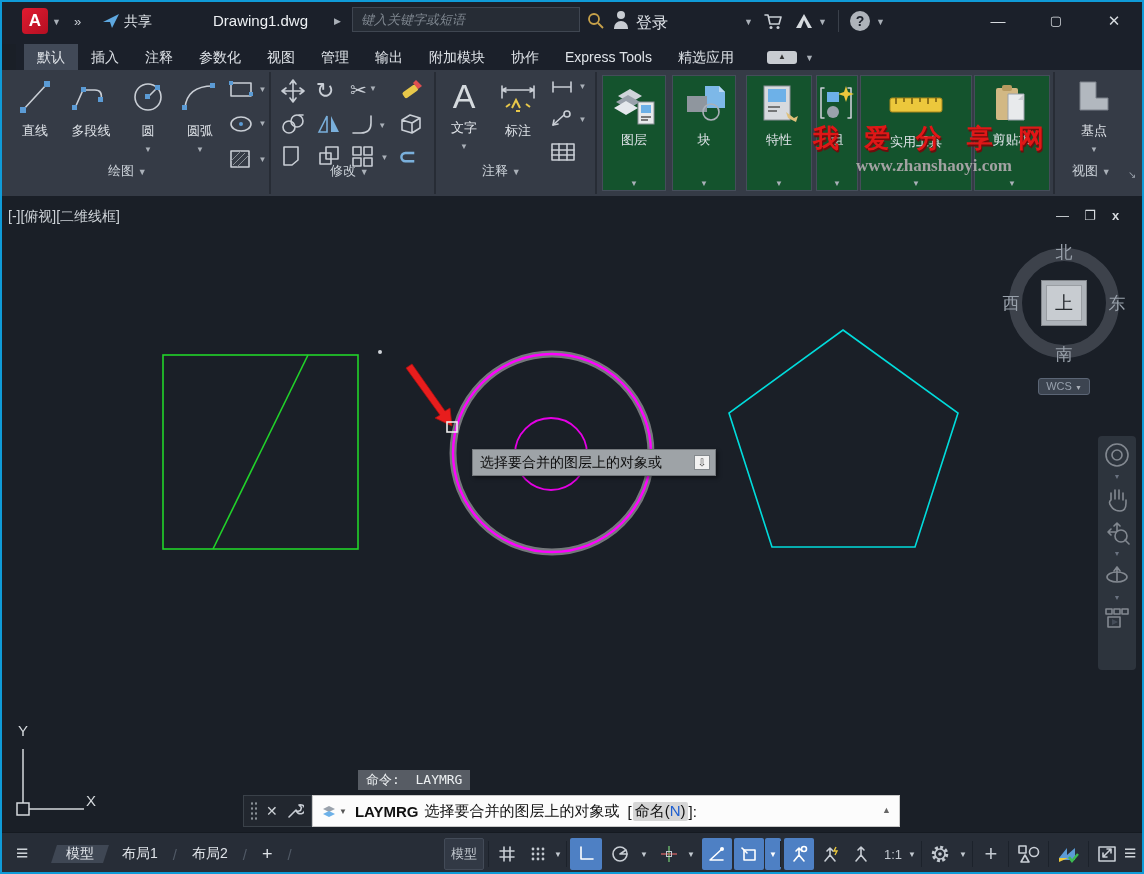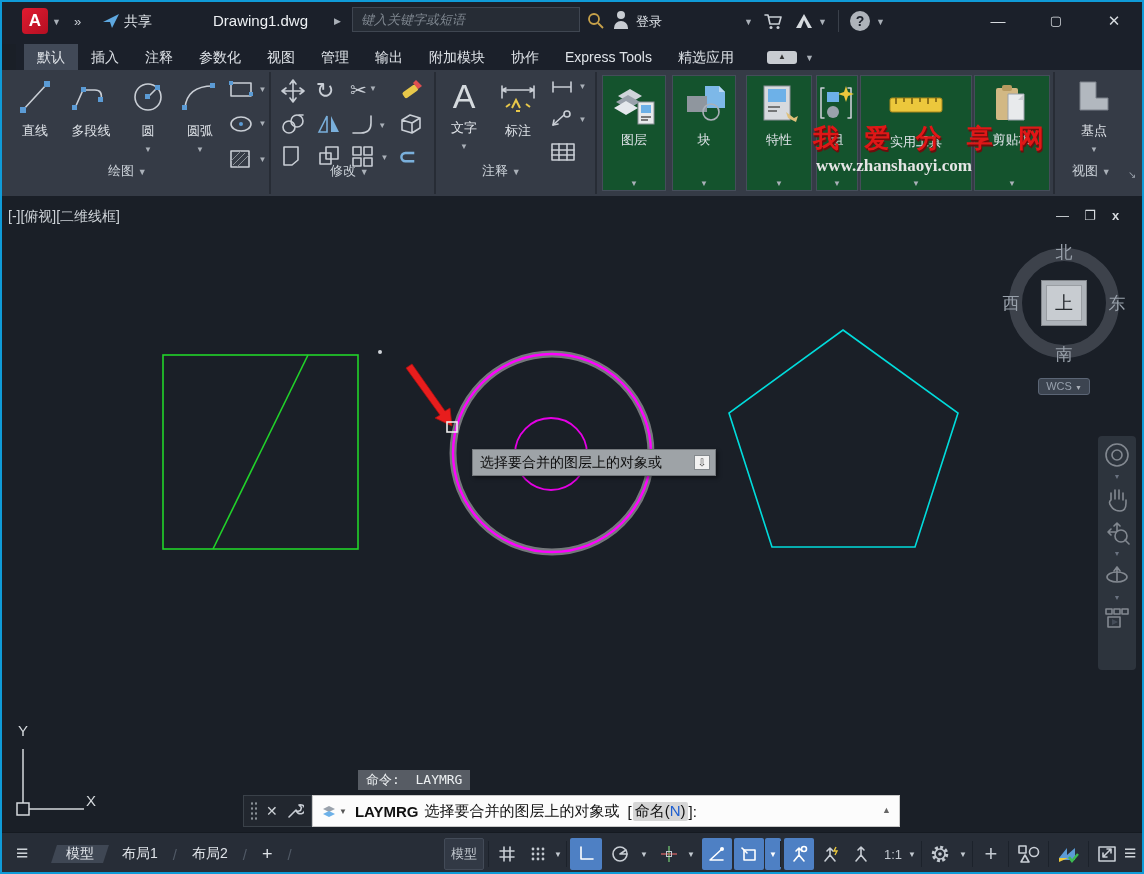--- a/index.html
+++ b/index.html
@@ -35,22 +35,22 @@
   .plabel{position:absolute;bottom:16px;font-size:13px;color:#ccd2d9;white-space:nowrap;}
   .tool{position:absolute;text-align:center;color:#dfe3e8;font-size:13px;}
   .tool .lbl{display:block;margin-top:3px;}
   .tile{position:absolute;top:5px;height:116px;background:#14532d;border:1px solid #454d5a;text-align:center;font-size:13px;color:#dfe3e8;}
   .tile .lbl{display:block;margin-top:2px;}
   .tile .dn{position:absolute;bottom:2px;left:0;right:0;font-size:8px;color:#aab0b8;}
   .bigA{font-size:34px;color:#d5dade;line-height:40px;font-weight:normal;}
   
   .wm1{position:absolute;left:813px;top:121px;width:210px;font-size:26px;font-weight:bold;color:#e01717;
        letter-spacing:9px;text-shadow:1px 2px 0 #6e0d0d;z-index:60;white-space:nowrap;}
-  .wm2{position:absolute;left:816px;top:156px;font-size:17px;font-weight:bold;color:#e5e5e5;
-       font-family:"Liberation Serif","DejaVu Serif",serif;z-index:60;white-space:nowrap;}
+  .wm2{position:absolute;left:816px;top:156px;font-size:17px;font-weight:bold;color:#a3a3a3;
+       font-family:"Liberation Serif","DejaVu Serif",serif;z-index:60;white-space:nowrap;padding-left:40px;}
   
   .canvas{position:absolute;top:196px;left:0;right:0;height:636px;background:#1a1f27;}
   .vplabel{position:absolute;left:8px;top:12px;font-size:14px;color:#ced3d8;}
   .dwgbtn{position:absolute;top:12px;font-size:13px;color:#d6dade;}
   .shapelabel{position:absolute;font-size:38px;font-weight:bold;white-space:nowrap;}
   .tooltip{position:absolute;left:472px;top:253px;width:244px;height:27px;background:#9ea3a7;
            border:1px solid #75797d;box-shadow:2px 2px 4px rgba(0,0,0,.45);color:#0c0c0c;
            font-size:14px;line-height:25px;padding-left:7px;z-index:20;}
   .tooltip .dock{position:absolute;right:5px;top:5px;width:16px;height:15px;background:#f2f2f2;
                  border:1px solid #84898d;text-align:center;line-height:13px;font-size:10px;color:#444;}
@@ -109,21 +109,21 @@
     <span class="abs caret" style="left:334px;top:16px">▶</span>
     <div class="searchbox">
       <input placeholder="键入关键字或短语" style="">
     </div>
     <svg class="abs" style="left:587px;top:12px" width="18" height="18">
       <circle cx="7" cy="7" r="5" fill="none" stroke="#c8a24a" stroke-width="1.8"></circle>
       <line x1="11" y1="11" x2="16" y2="16" stroke="#c8a24a" stroke-width="1.8"></line>
       </svg>
     <span class="abs" style="left:614px;top:12px;width:14px;height:8px;border-radius:7px 7px 0 0;background:#c8ccd2;margin-top:9px"></span>
     <span class="abs" style="left:617px;top:11px;width:8px;height:8px;border-radius:50%;background:#c8ccd2"></span>
-    <span class="abs" style="left:636px;top:13px;font-size:13px">登录</span>
+    <span class="abs" style="left:636px;top:13px;font-size:16px">登录</span>
     <span class="abs caret" style="left:744px;top:17px">▼</span>
     <svg class="abs" style="left:764px;top:13px" width="19" height="17">
       <path class="ico" d="M1,2 h3 l2,9 h9 l2,-7 h-12"></path>
         <circle cx="7" cy="14.5" r="1.5" fill="#c9ced5"></circle>
         <circle cx="14" cy="14.5" r="1.5" fill="#c9ced5"></circle>
       </svg>
     <svg class="abs" style="left:794px;top:12px" width="20" height="18">
       <path d="M2,16 L10,2 L18,16 h-4 L10,8 L7,16 z" fill="#d6dade"></path>
       </svg>
     <span class="abs caret" style="left:818px;top:17px">▼</span>

